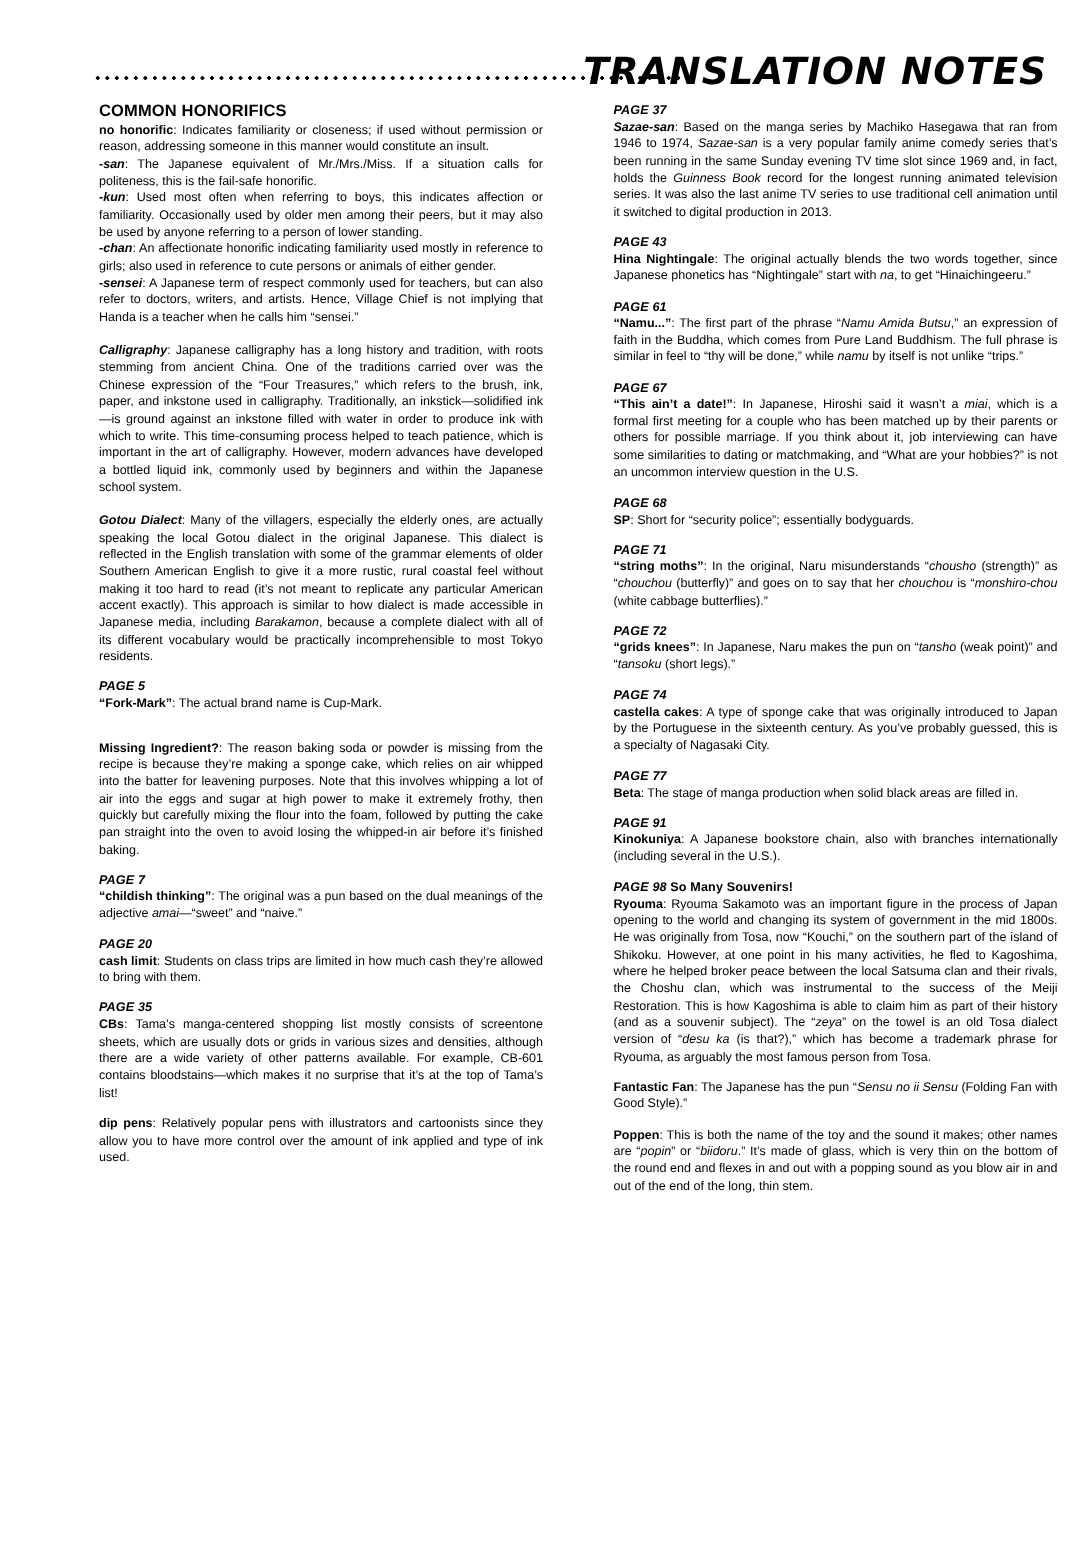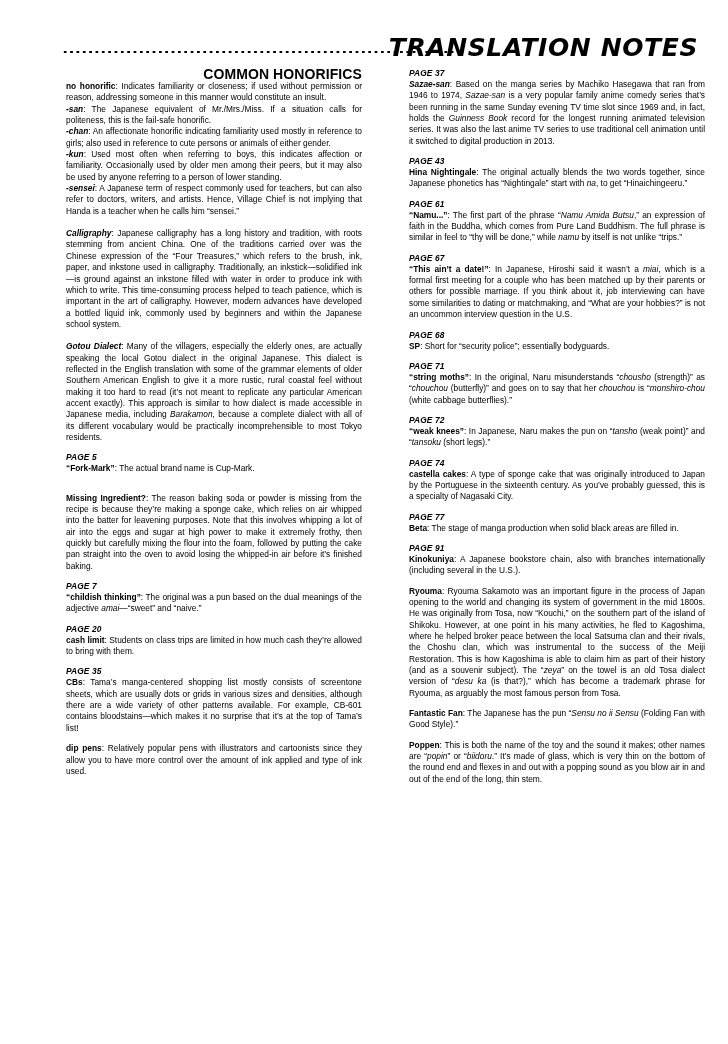--- a/index.html
+++ b/index.html
@@ -64,25 +64,25 @@
     text-align: justify;
     text-justify: inter-word;
     -webkit-hyphens: none;
     hyphens: none;
   }
   .col-left  { left: 66px;  width: 296px; }
   .col-right { left: 394px; width: 296px; margin-left: 15px; }
 
   .sec-head {
     font-weight: bold;
-    font-size: 14px;
+    font-size: 11px;
     line-height: 12px;
     letter-spacing: 0.1px;
     margin: 0 0 1px 0;
-    text-align: right;
+    text-align: left;
   }
   .page-marker {
     font-style: italic;
     font-weight: bold;
     font-size: 8.4px;
     line-height: 11px;
     margin: 0;
     text-align: left;
     letter-spacing: 0.1px;
   }
@@ -112,23 +112,23 @@
 
   <div class="col col-left">
 
     <div class="sec-head">COMMON HONORIFICS</div>
 
     <p class="note"><span class="term">no honorific</span><span>: Indicates familiarity or closeness; if used without permission or reason, addressing someone in this manner would constitute an insult.</span></p>
 
     <p class="note"><span class="term-i">-san</span><span>: The Japanese equivalent of Mr./Mrs./Miss. If a situation calls for politeness, this is the fail-safe honorific.</span></p>
 
 
+    <p class="note"><span class="term-i">-kun</span><span>: Used most often when referring to boys, this indicates affection or familiarity. Occasionally used by older men among their peers, but it may also be used by anyone referring to a person of lower standing.</span></p>
+
     <p class="note"><span class="term-i">-chan</span><span>: An affectionate honorific indicating familiarity used mostly in reference to girls; also used in reference to cute persons or animals of either gender.</span></p>
-
-    <p class="note"><span class="term-i">-kun</span><span>: Used most often when referring to boys, this indicates affection or familiarity. Occasionally used by older men among their peers, but it may also be used by anyone referring to a person of lower standing.</span></p>
 
     <p class="note"><span class="term-i">-sensei</span><span>: A Japanese term of respect commonly used for teachers, but can also refer to doctors, writers, and artists. Hence, Village Chief is not implying that Handa is a teacher when he calls him “sensei.”</span></p>
 
     <div class="gap-lg"></div>
 
     <p class="note"><span class="term-i">Calligraphy</span><span>: Japanese calligraphy has a long history and tradition, with roots stemming from ancient China. One of the traditions carried over was the Chinese expression of the “Four Treasures,” which refers to the brush, ink, paper, and inkstone used in calligraphy. Traditionally, an inkstick—solidified ink—is ground against an inkstone filled with water in order to produce ink with which to write. This time-consuming process helped to teach patience, which is important in the art of calligraphy. However, modern advances have developed a bottled liquid ink, commonly used by beginners and within the Japanese school system.</span></p>
 
     <div class="gap-lg"></div>
 
     <p class="note"><span class="term-i">Gotou Dialect</span><span>: Many of the villagers, especially the elderly ones, are actually speaking the local Gotou dialect in the original Japanese. This dialect is reflected in the English translation with some of the grammar elements of older Southern American English to give it a more rustic, rural coastal feel without making it too hard to read (it’s not meant to replicate any particular American accent exactly). This approach is similar to how dialect is made accessible in Japanese media, including </span><span class="it">Barakamon</span><span>, because a complete dialect with all of its different vocabulary would be practically incomprehensible to most Tokyo residents.</span></p>
@@ -192,39 +192,40 @@
     <p class="note"><span class="term">SP</span><span>: Short for “security police”; essentially bodyguards.</span></p>
 
     <div class="gap-md"></div>
 
     <p class="page-marker">PAGE 71</p>
     <p class="note"><span class="term">“string moths”</span><span>: In the original, Naru misunderstands “</span><span class="it">chousho</span><span> (strength)” as “</span><span class="it">chouchou</span><span> (butterfly)” and goes on to say that her </span><span class="it">chouchou</span><span> is “</span><span class="it">monshiro-chou</span><span> (white cabbage butterflies).”</span></p>
 
     <div class="gap-md"></div>
 
     <p class="page-marker">PAGE 72</p>
-    <p class="note"><span class="term">“weak knees”</span><span>: In Japanese, Naru makes the pun on “</span><span class="it">tansho</span><span> (weak point)” and “</span><span class="it">tansoku</span><span> (short legs).”</span></p>
+    <p class="note"><span class="term">“grids knees”</span><span>: In Japanese, Naru makes the pun on “</span><span class="it">tansho</span><span> (weak point)” and “</span><span class="it">tansoku</span><span> (short legs).”</span></p>
 
     <div class="gap-md"></div>
 
     <p class="page-marker">PAGE 74</p>
     <p class="note"><span class="term">castella cakes</span><span>:  A type of sponge cake that was originally introduced to Japan by the Portuguese in the sixteenth century. As you’ve probably guessed, this is a specialty of Nagasaki City.</span></p>
 
     <div class="gap-md"></div>
 
     <p class="page-marker">PAGE 77</p>
     <p class="note"><span class="term">Beta</span><span>: The stage of manga production when solid black areas are filled in.</span></p>
 
     <div class="gap-md"></div>
 
     <p class="page-marker">PAGE 91</p>
     <p class="note"><span class="term">Kinokuniya</span><span>: A Japanese bookstore chain, also with branches internationally (including several in the U.S.).</span></p>
 
     <div class="gap-md"></div>
 
+    <p class="page-marker"><span>PAGE 98</span><span class="suffix"> So Many Souvenirs!</span></p>
     <p class="note"><span class="term">Ryouma</span><span>: Ryouma Sakamoto was an important figure in the process of Japan opening to the world and changing its system of government in the mid 1800s. He was originally from Tosa, now “Kouchi,” on the southern part of the island of Shikoku. However, at one point in his many activities, he fled to Kagoshima, where he helped broker peace between the local Satsuma clan and their rivals, the Choshu clan, which was instrumental to the success of the Meiji Restoration. This is how Kagoshima is able to claim him as part of their history (and as a souvenir subject). The “</span><span class="it">zeya</span><span>” on the towel is an old Tosa dialect version of “</span><span class="it">desu ka</span><span> (is that?),” which has become a trademark phrase for Ryouma, as arguably the most famous person from Tosa.</span></p>
 
     <div class="gap-md"></div>
 
     <p class="note"><span class="term">Fantastic Fan</span><span>: The Japanese has the pun “</span><span class="it">Sensu no ii Sensu</span><span> (Folding Fan with Good Style).”</span></p>
 
     <div class="gap-md"></div>
 
     <p class="note"><span class="term">Poppen</span><span>: This is both the name of the toy and the sound it makes; other names are “</span><span class="it">popin</span><span>” or “</span><span class="it">biidoru</span><span>.” It’s made of glass, which is very thin on the bottom of the round end and flexes in and out with a popping sound as you blow air in and out of the end of the long, thin stem.</span></p>
 

